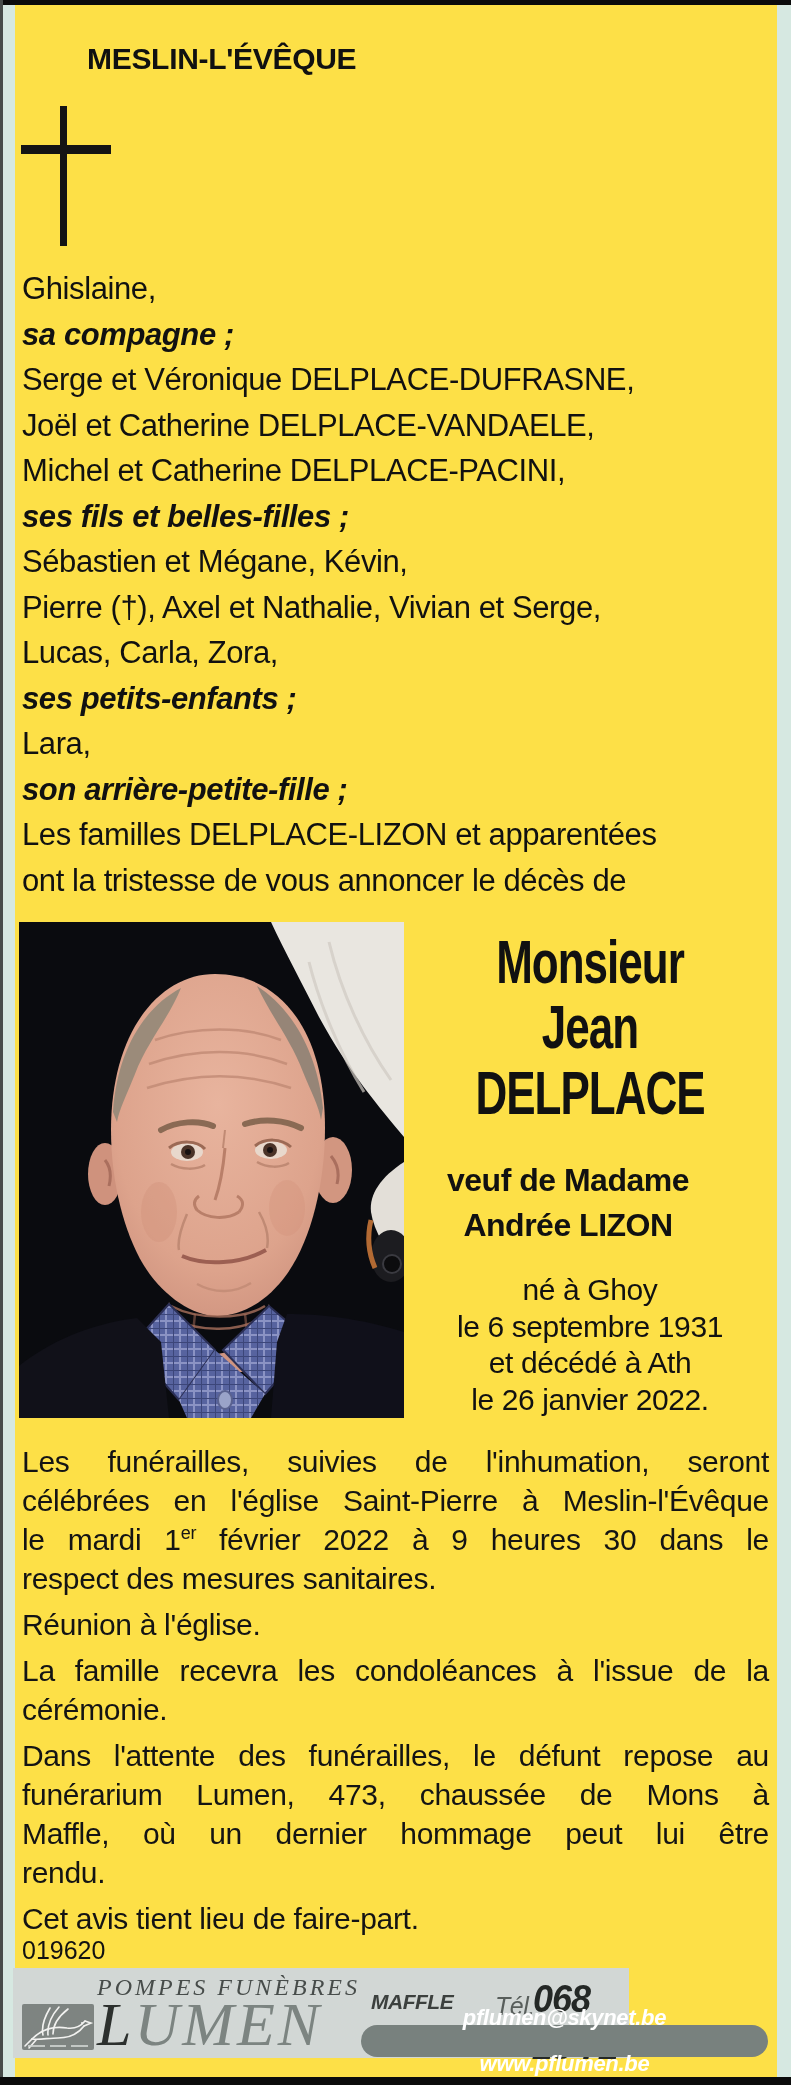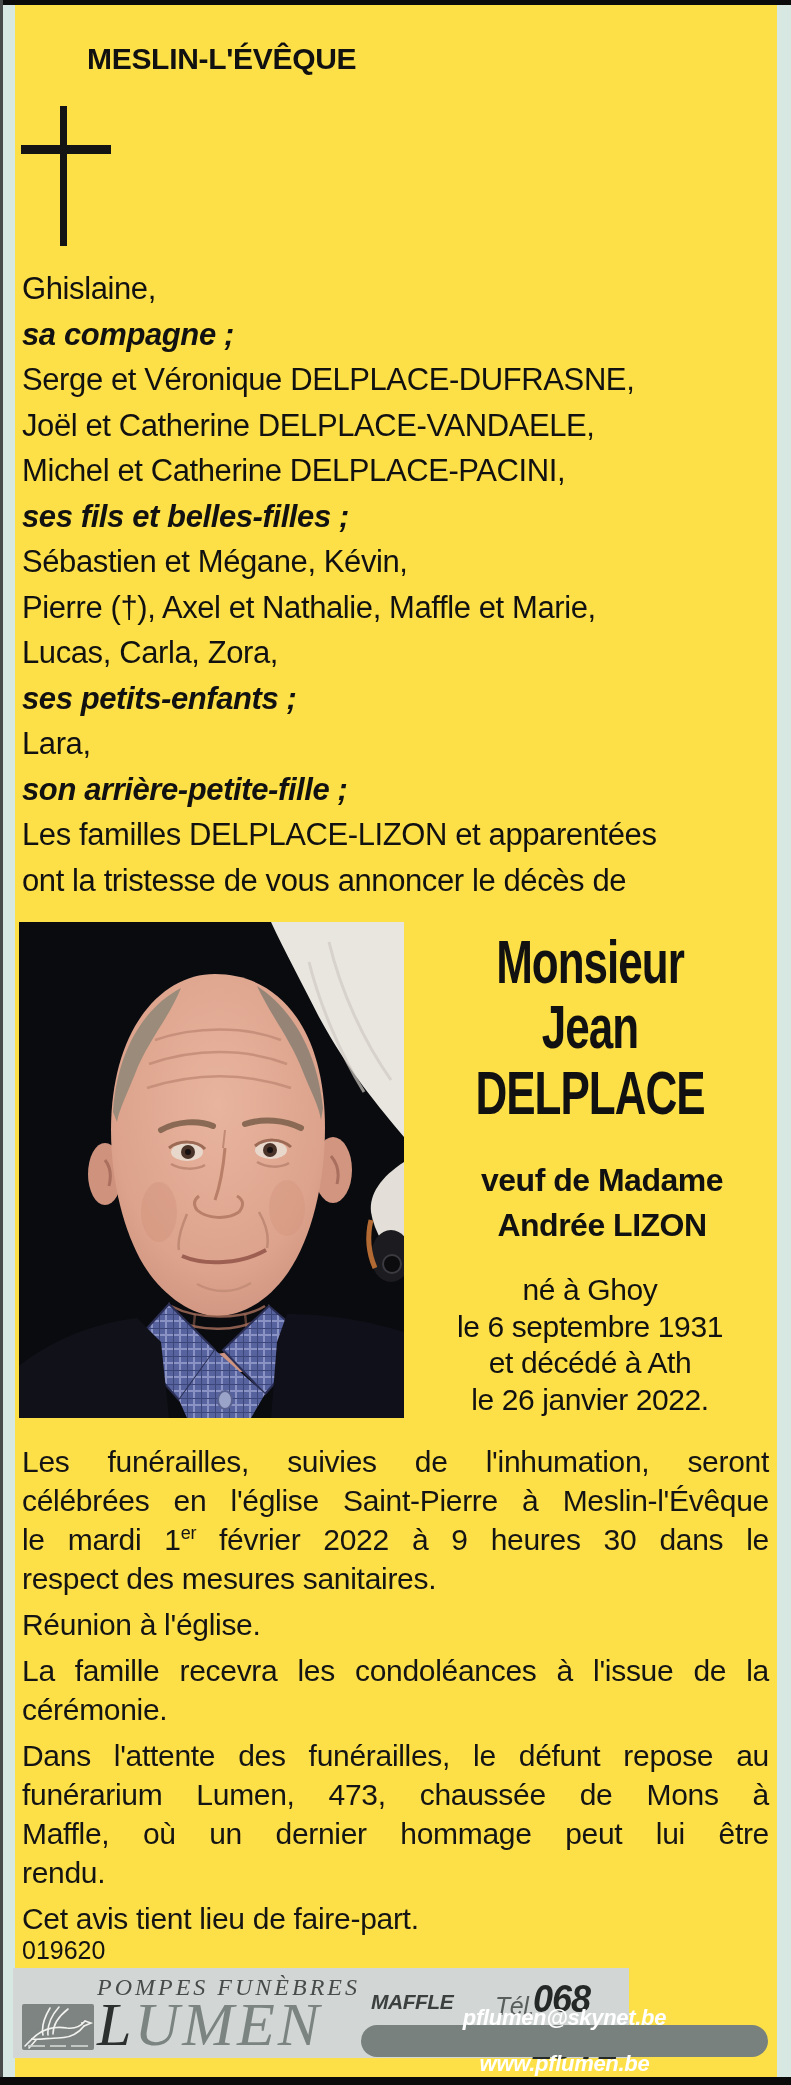--- a/index.html
+++ b/index.html
@@ -25,21 +25,21 @@
   .family{left:22px;top:266px;width:747px;font-size:31px;line-height:45.5px;letter-spacing:-0.4px;}
   .family .rel{text-align:left;font-style:italic;font-weight:bold;}
 
   
   .photo{left:19px;top:922px;width:385px;height:496px;}
 
   
   .name-block{left:408px;top:928px;width:364px;text-align:center;font-weight:bold;
               font-size:44px;line-height:47px;letter-spacing:-1px;
               transform:scaleY(1.4);transform-origin:top center;}
-  .widower{left:420px;top:1158px;width:364px;text-align:center;font-weight:bold;
+  .widower{left:386px;top:1158px;width:364px;text-align:center;font-weight:bold;
            font-size:32px;line-height:45px;letter-spacing:-0.5px;}
   .dates{left:408px;top:1272px;width:364px;text-align:center;
          font-size:30px;line-height:36.5px;letter-spacing:-0.4px;}
 
   
   .announce{left:22px;top:1442px;width:747px;font-size:30px;letter-spacing:-0.3px;color:#141414;}
   .announce .ln{line-height:39px;min-height:39px;}
   .announce .just{text-align:justify;text-align-last:justify;}
   .announce .left{text-align:left;}
   .announce .gap{margin-top:7px;}
@@ -83,21 +83,21 @@
   </div>
 
   <div class="abs family">
     <div>Ghislaine,</div>
     <div class="rel">sa compagne ;</div>
     <div>Serge et Véronique DELPLACE-DUFRASNE,</div>
     <div>Joël et Catherine DELPLACE-VANDAELE,</div>
     <div>Michel et Catherine DELPLACE-PACINI,</div>
     <div class="rel">ses fils et belles-filles ;</div>
     <div>Sébastien et Mégane, Kévin,</div>
-    <div>Pierre (†), Axel et Nathalie, Maffle et Marie,</div>
+    <div>Pierre (†), Axel et Nathalie, Vivian et Serge,</div>
     <div>Lucas, Carla, Zora,</div>
     <div class="rel">ses petits-enfants ;</div>
     <div>Lara,</div>
     <div class="rel">son arrière-petite-fille ;</div>
     <div>Les familles DELPLACE-LIZON et apparentées</div>
     <div>ont la tristesse de vous annoncer le décès de</div>
   </div>
 
   <div class="abs photo">
     <svg width="385" height="496" viewBox="0 0 385 496" xmlns="http://www.w3.org/2000/svg">

